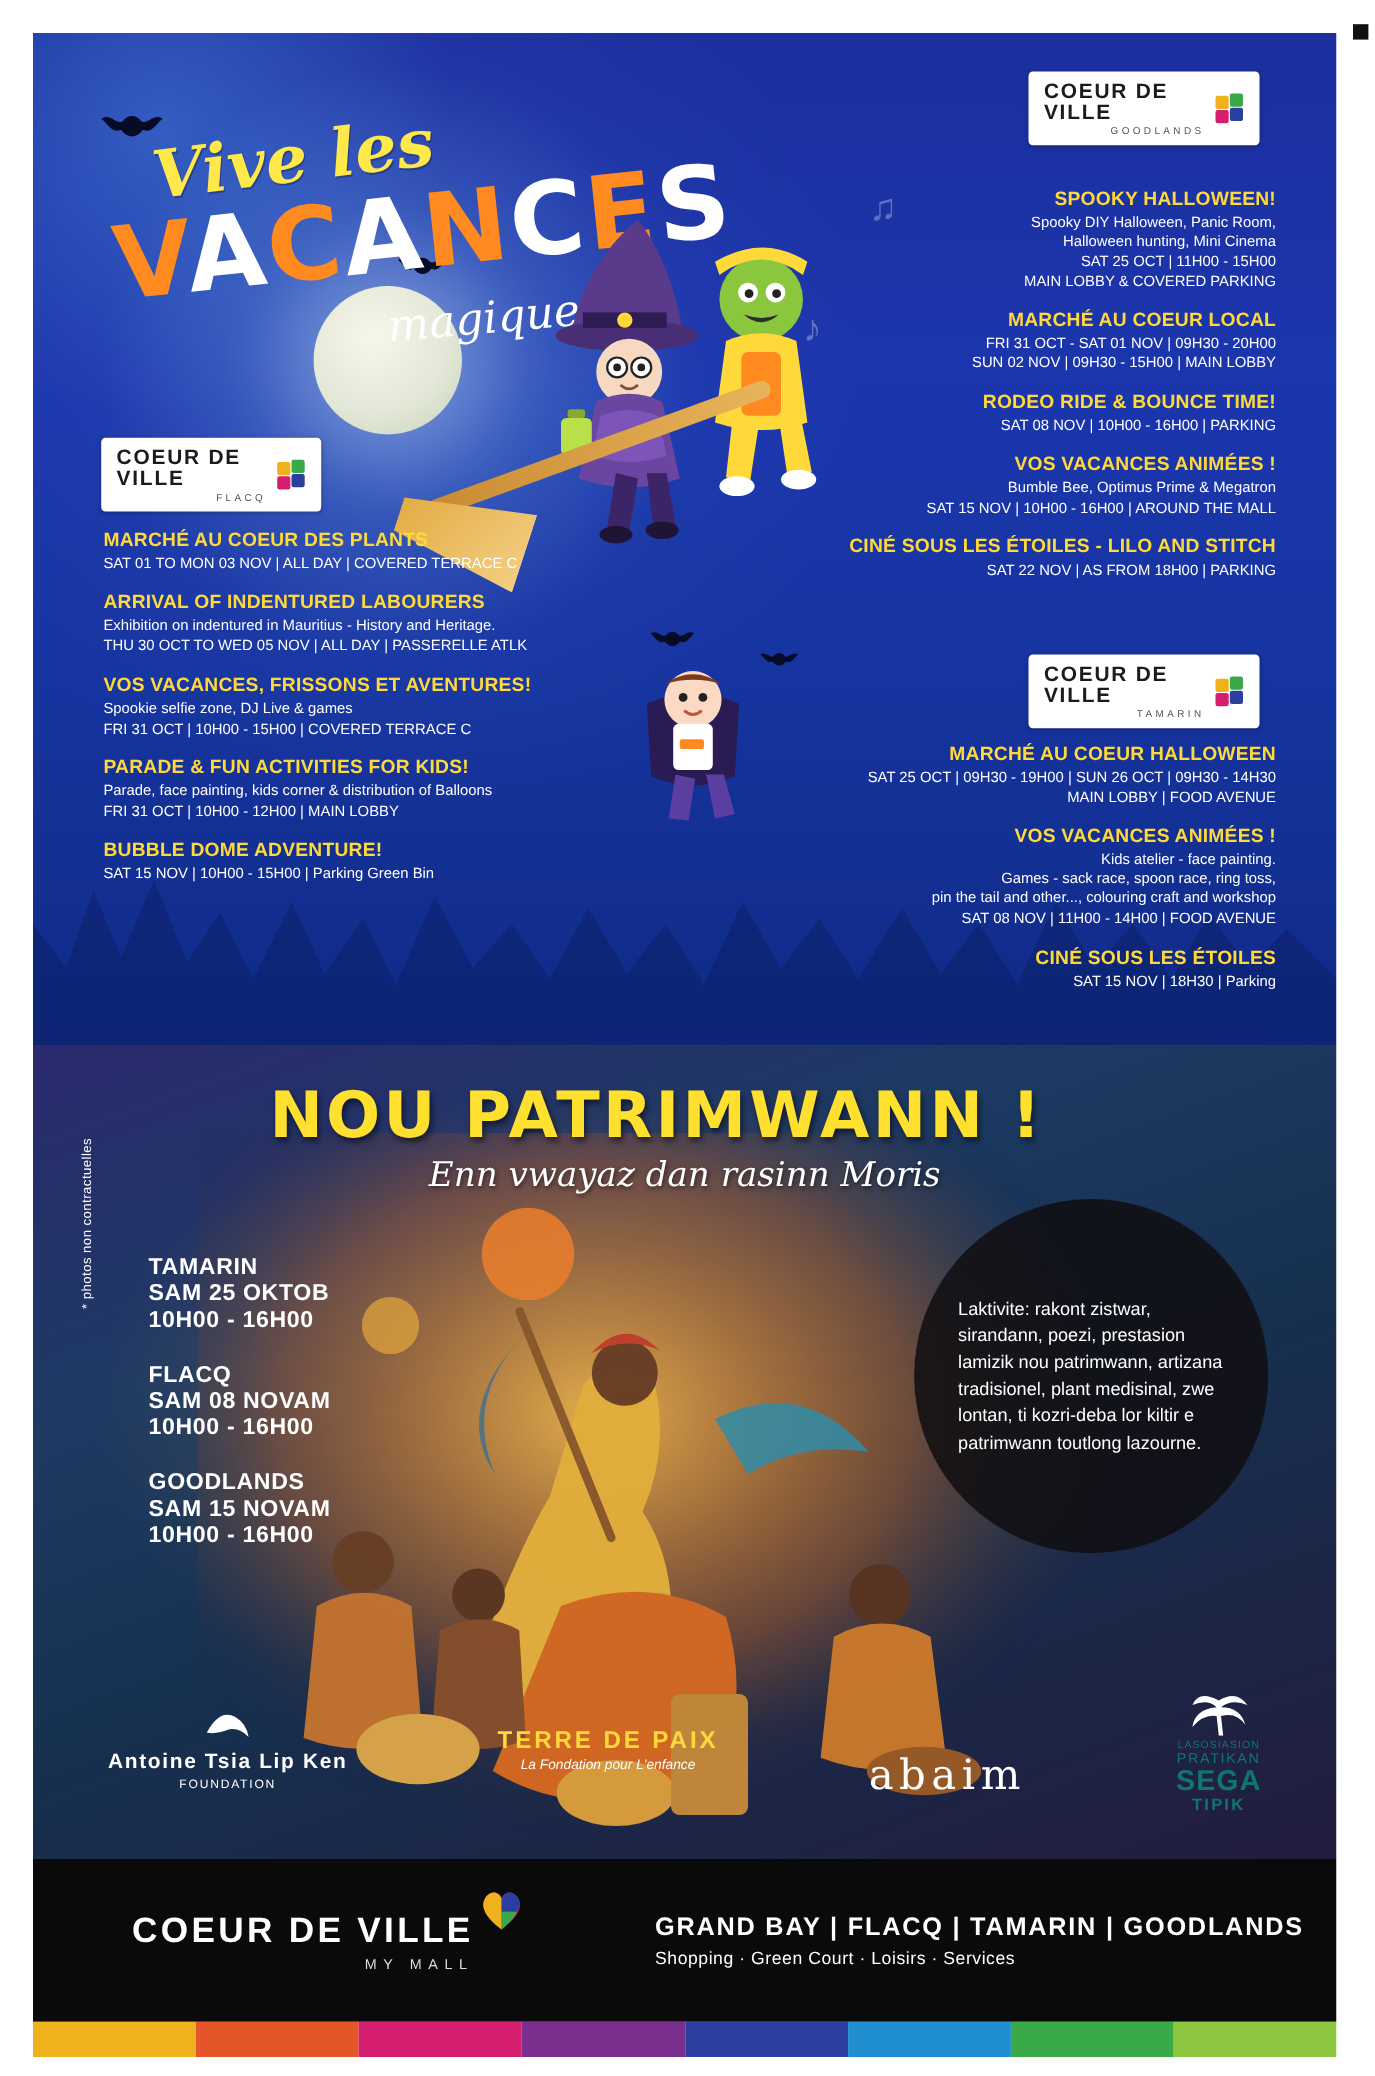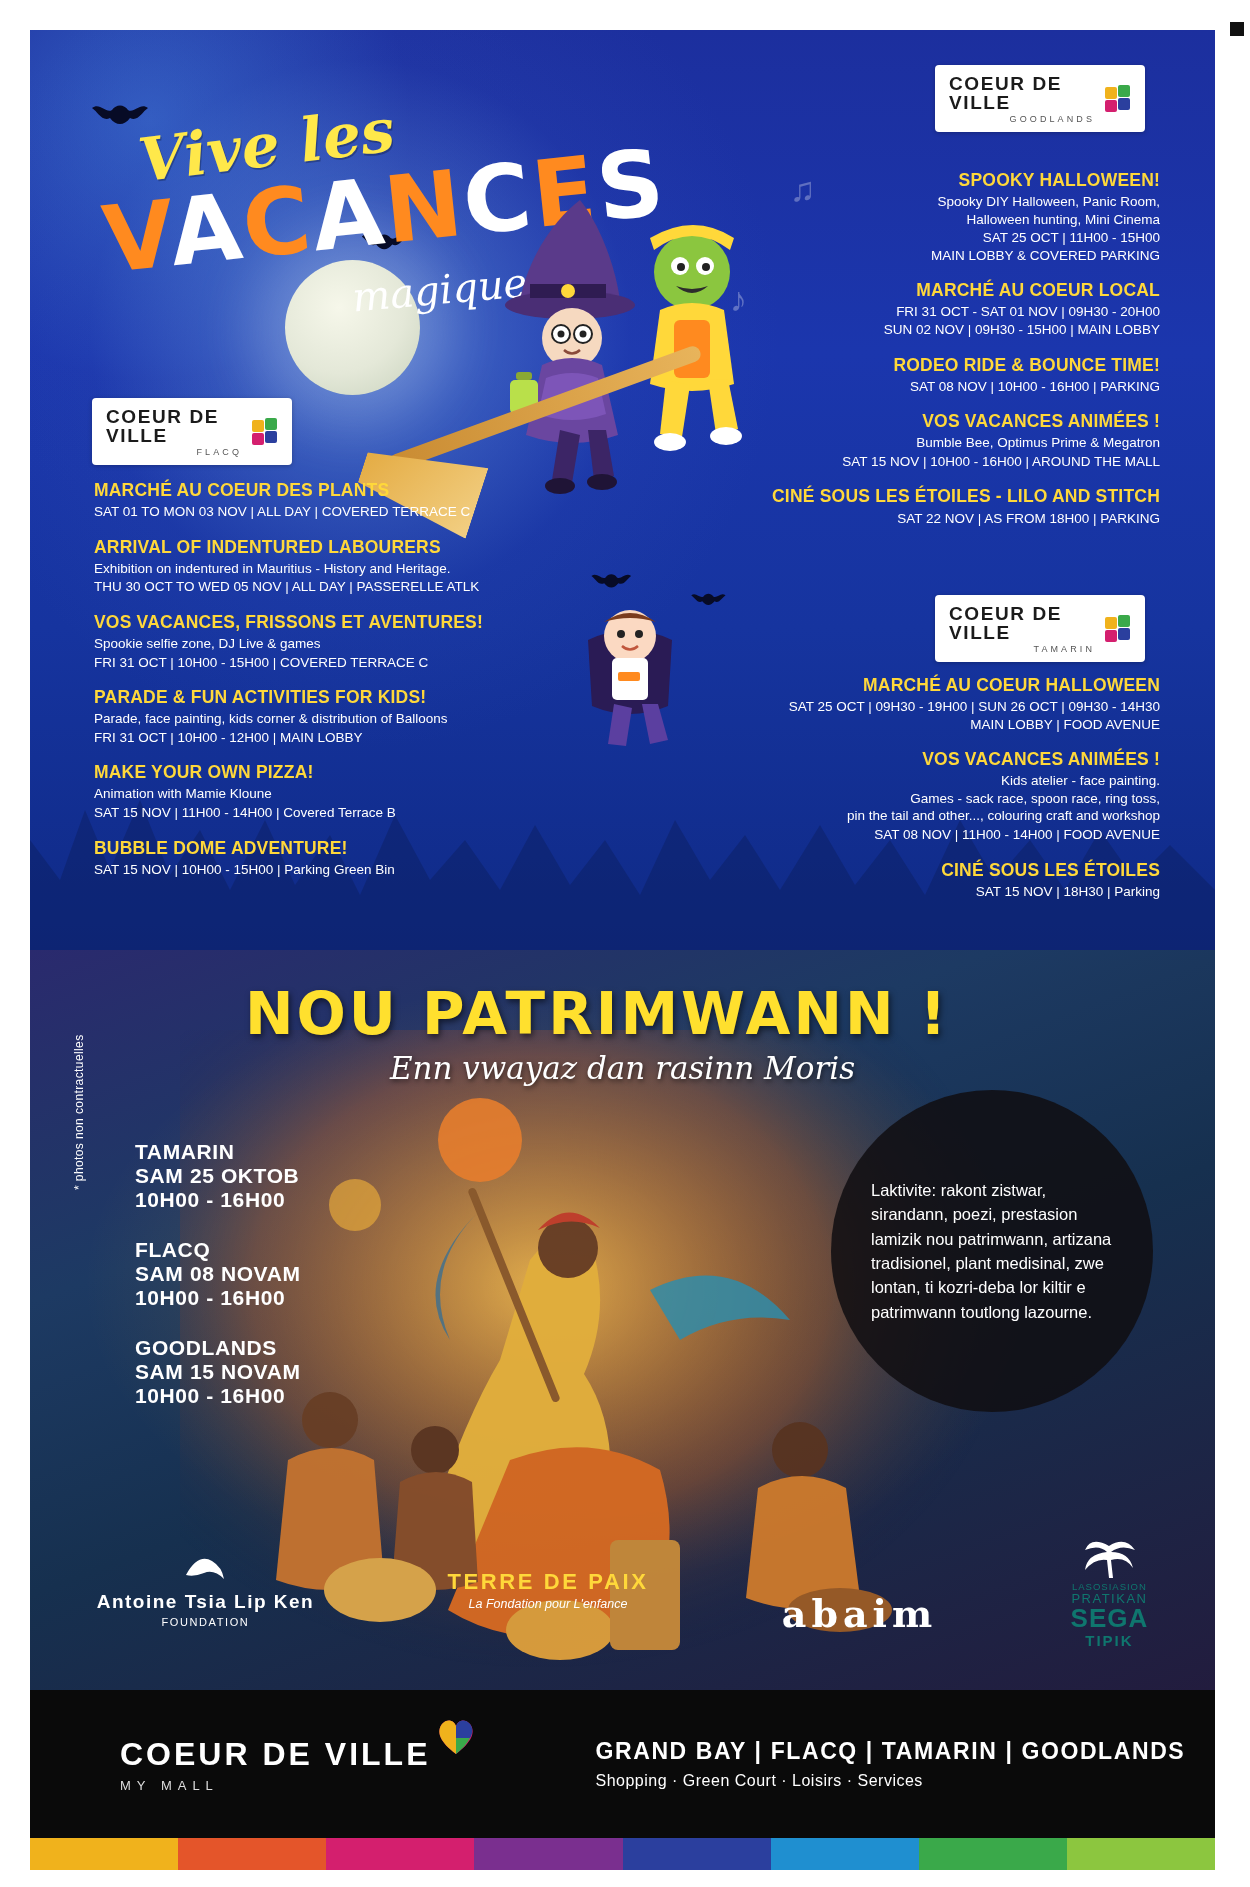--- a/index.html
+++ b/index.html
@@ -184,40 +184,40 @@
 
   
   .partners {
     position: absolute; left: 0; top: 1500px; width: 1185px; height: 120px;
     display: flex; align-items: center; justify-content: space-around;
     color: #ffffff;
   }
   .p-logo { text-align: center; line-height: 1.15; }
   .p-logo .p-main { font-size: 19px; letter-spacing: 1.5px; font-weight: 700; }
   .p-logo .p-sub { font-size: 11px; letter-spacing: 1.6px; margin-top: 3px; }
-  .p-abaim { font-size: 38px; letter-spacing: 5px; font-weight: 700; color: #fff; font-family: "DejaVu Serif", serif; margin-top: 48px; }
+  .p-abaim { font-size: 38px; letter-spacing: 5px; font-weight: 400; color: #fff; font-family: "DejaVu Serif", serif; margin-top: 48px; }
   .p-terre .t1 { font-size: 22px; font-weight: 700; letter-spacing: 2.6px; color: #ffd83a; }
   .p-terre .t2 { font-size: 12.5px; font-style: italic; color: #ffffff; margin-top: 3px; }
   .sega-badge {
     text-align: center; color: #0f766e; line-height: 1.05;
   }
   .sega-badge .s1 { font-size: 9.5px; letter-spacing: 1px; }
   .sega-badge .s2 { font-size: 13px; letter-spacing: 1.5px; font-weight: 400; }
   .sega-badge .s3 { font-size: 26px; font-weight: 700; letter-spacing: 1px; }
   .sega-badge .s4 { font-size: 15px; font-weight: 700; letter-spacing: 2px; }
 
   
   .footer {
     position: absolute; left: 0; top: 1660px; width: 1185px; height: 148px;
     background: #0a0a0a; color: #ffffff;
     display: flex; align-items: center;
   }
   .footer-logo { margin-left: 90px; position: relative; }
   .footer-logo .f-main { font-size: 32px; font-weight: 700; letter-spacing: 3px; }
-  .footer-logo .f-sub { font-size: 13px; letter-spacing: 6px; text-align: left; margin-top: 5px; color: #ddd; }
+  .footer-logo .f-sub { font-size: 13px; letter-spacing: 6px; text-align: right; margin-top: 5px; color: #ddd; }
   .footer-heart { position: absolute; right: -48px; top: -22px; width: 44px; height: 44px; }
   .footer-right { margin-left: 165px; }
   .footer-cities { font-size: 23px; font-weight: 700; letter-spacing: 1.6px; }
   .footer-serv { font-size: 16px; margin-top: 7px; letter-spacing: 0.5px; }
 
   .color-strip { position: absolute; left: 0; top: 1808px; width: 1185px; height: 32px; display: flex; }
   .color-strip div { flex: 1; }
 
   .corner-mark {
     position: absolute; right: 6px; top: 22px; width: 14px; height: 14px; background: #111;
@@ -373,25 +373,20 @@
         <div class="evt-title">VOS VACANCES, FRISSONS ET AVENTURES!</div>
         <div class="evt-desc">Spookie selfie zone, DJ Live &amp; games</div>
         <div class="evt-when">FRI 31 OCT | 10H00 - 15H00 | COVERED TERRACE C</div>
       </div>
       <div class="evt">
         <div class="evt-title">PARADE &amp; FUN ACTIVITIES FOR KIDS!</div>
         <div class="evt-desc">Parade, face painting, kids corner &amp; distribution of Balloons</div>
         <div class="evt-when">FRI 31 OCT | 10H00 - 12H00 | MAIN LOBBY</div>
       </div>
       <div class="evt">
-        <div class="evt-title">MAKE YOUR OWN PIZZA!</div>
-        <div class="evt-desc">Animation with Mamie Kloune</div>
-        <div class="evt-when">SAT 15 NOV | 11H00 - 14H00 | Covered Terrace B</div>
-      </div>
-      <div class="evt">
         <div class="evt-title">BUBBLE DOME ADVENTURE!</div>
         <div class="evt-when">SAT 15 NOV | 10H00 - 15H00 | Parking Green Bin</div>
       </div>
     </div>
 
     <div class="col-right">
       <div class="evt">
         <div class="evt-title">SPOOKY HALLOWEEN!</div>
         <div class="evt-desc" style="white-space:pre-line">Spooky DIY Halloween, Panic Room,
 Halloween hunting, Mini Cinema</div>

